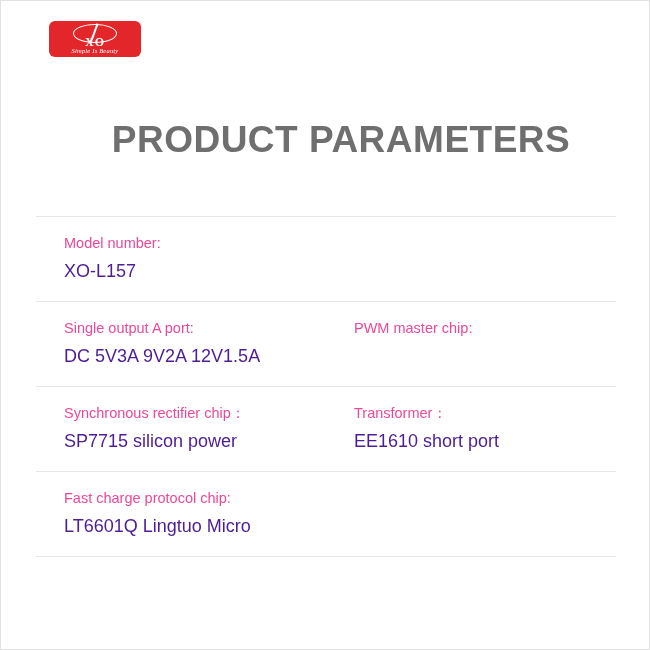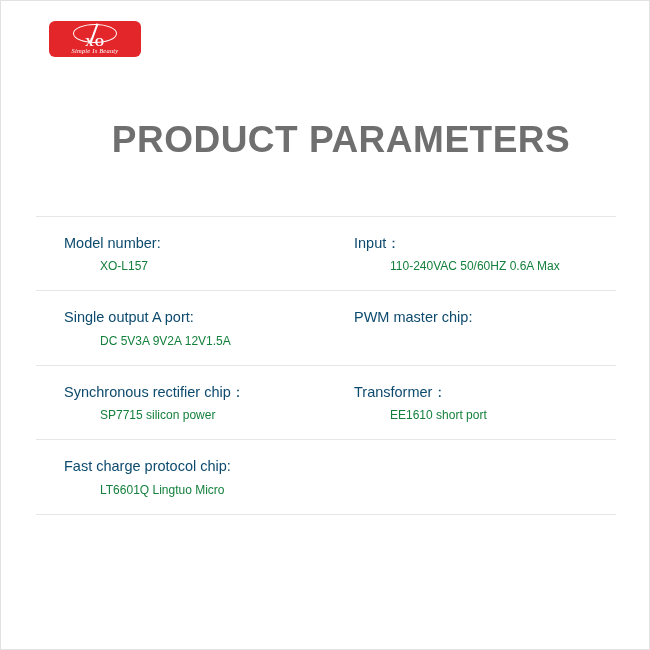--- a/index.html
+++ b/index.html
@@ -112,30 +112,29 @@
   .spec-row:first-child {
     border-top: 1px solid #e6e6e6;
   }
   .spec-cell {
     width: 50%;
     box-sizing: border-box;
     padding-left: 28px;
   }
   .spec-label {
     font-size: 14.5px;
-    color: #0c4a6e;
+    color: #ec4899;
     line-height: 1.75;
     white-space: nowrap;
   }
   .spec-value {
-    font-size: 12px;
-    color: #15803d;
+    font-size: 18px;
+    color: #4c1d95;
     line-height: 1.75;
     white-space: nowrap;
-    margin-left: 36px;
   }
   .spec-cell.empty .spec-label,
   .spec-cell.empty .spec-value { visibility: hidden; }
 </style>
 </head>
 <body>
 
 <div class="page">
 
   <div class="logo-wrap">
@@ -148,24 +147,20 @@
   </div>
 
   <div class="title">PRODUCT PARAMETERS</div>
 
   <div class="specs">
 
     <div class="spec-row">
       <div class="spec-cell">
         <div class="spec-label">Model number:</div>
         <div class="spec-value">XO-L157</div>
-      </div>
-      <div class="spec-cell">
-        <div class="spec-label">Input：</div>
-        <div class="spec-value">110-240VAC 50/60HZ 0.6A Max</div>
       </div>
     </div>
 
     <div class="spec-row">
       <div class="spec-cell">
         <div class="spec-label">Single output A port:</div>
         <div class="spec-value">DC 5V3A 9V2A 12V1.5A</div>
       </div>
       <div class="spec-cell">
         <div class="spec-label">PWM master chip:</div>

